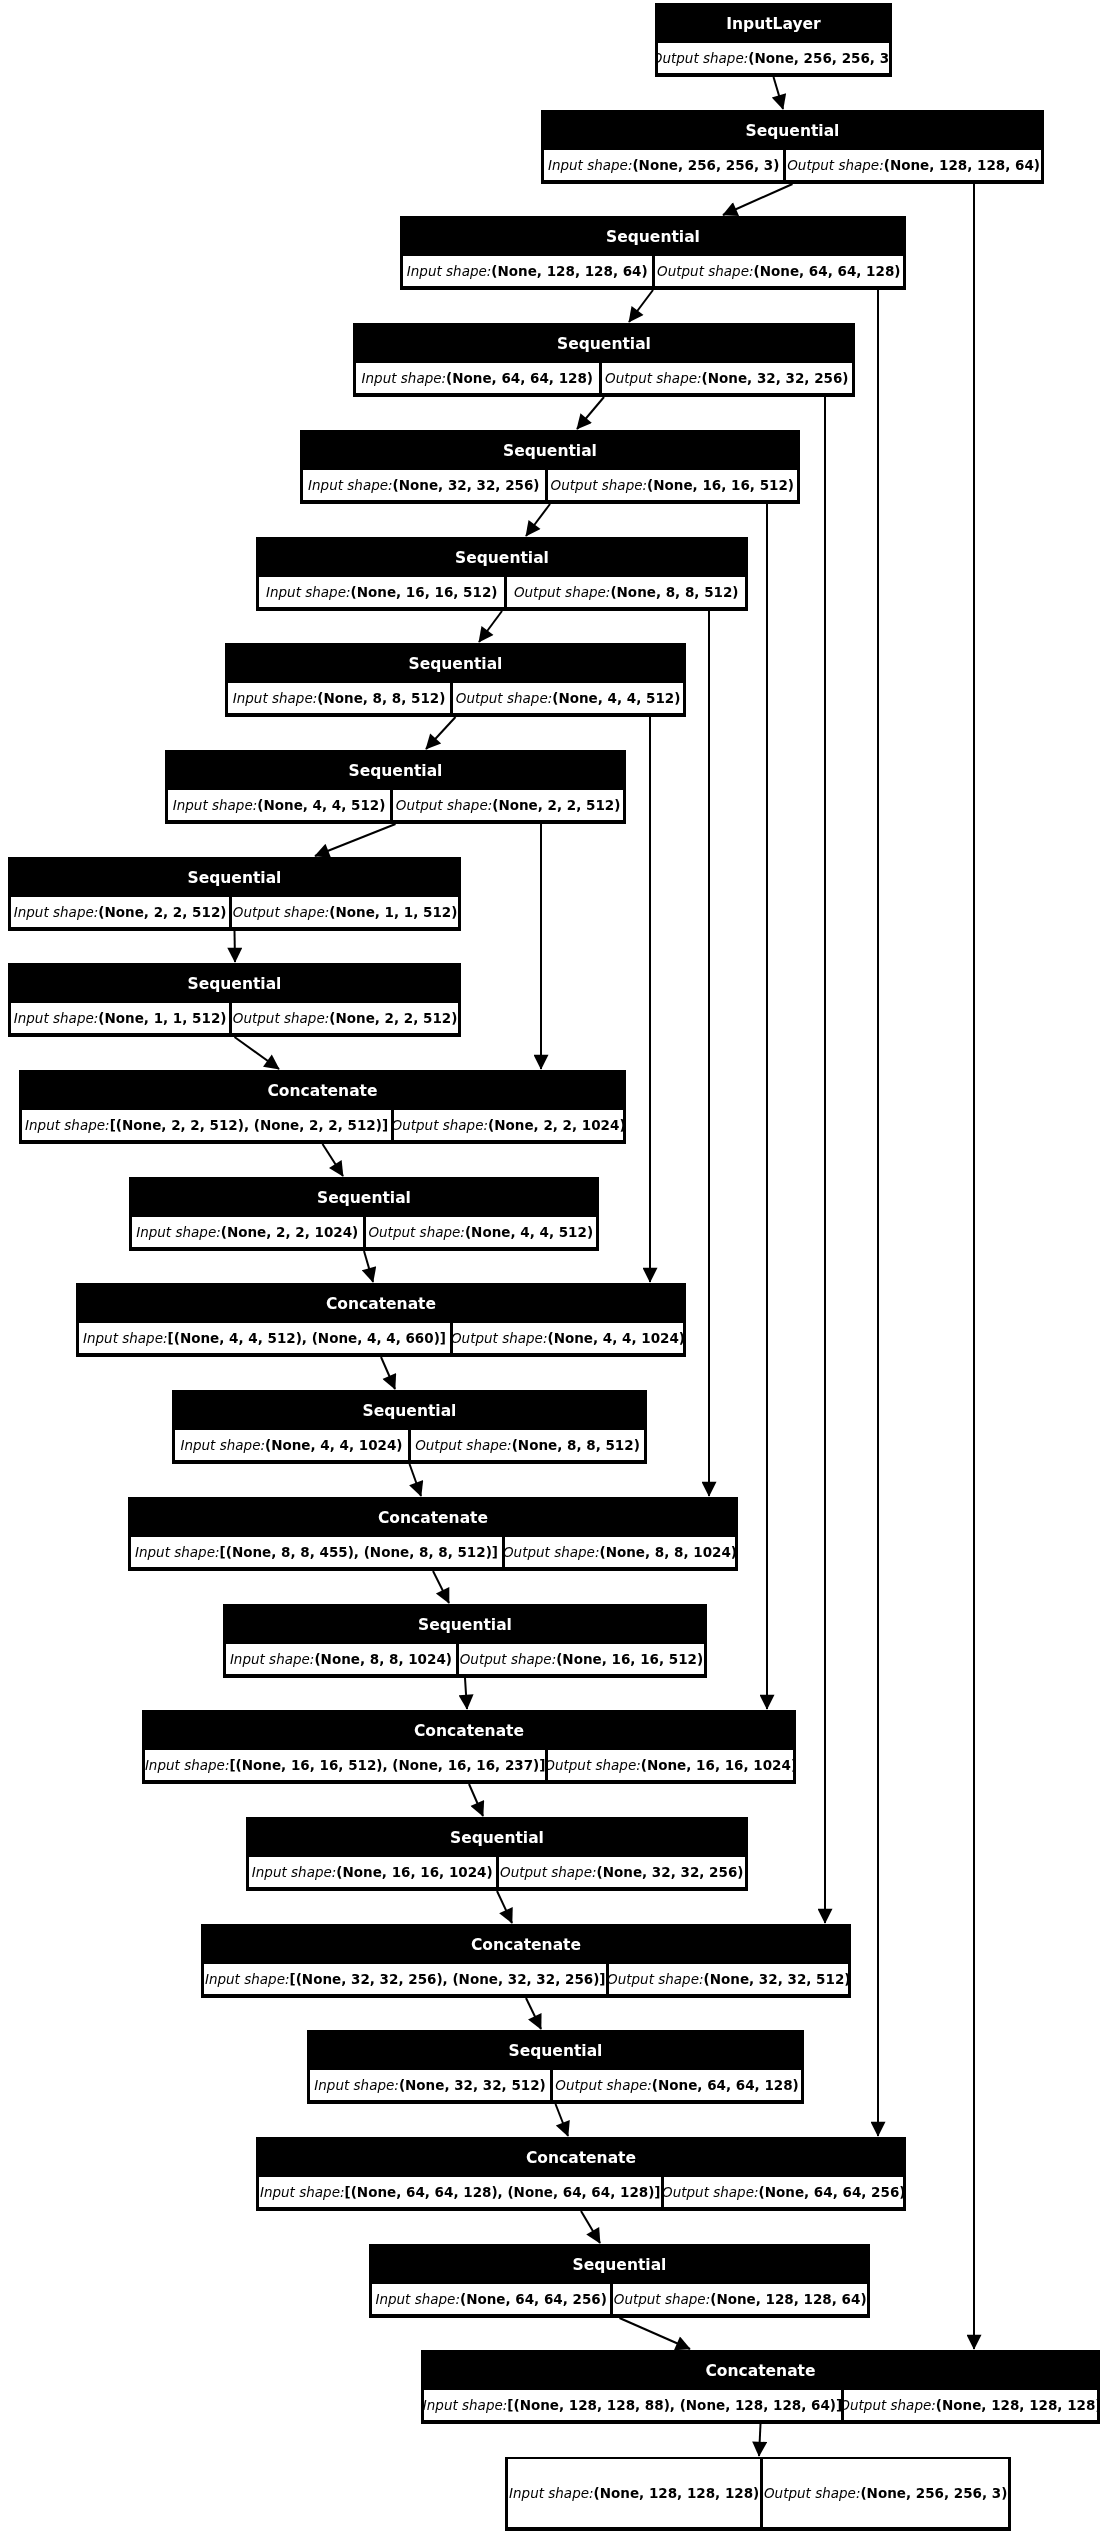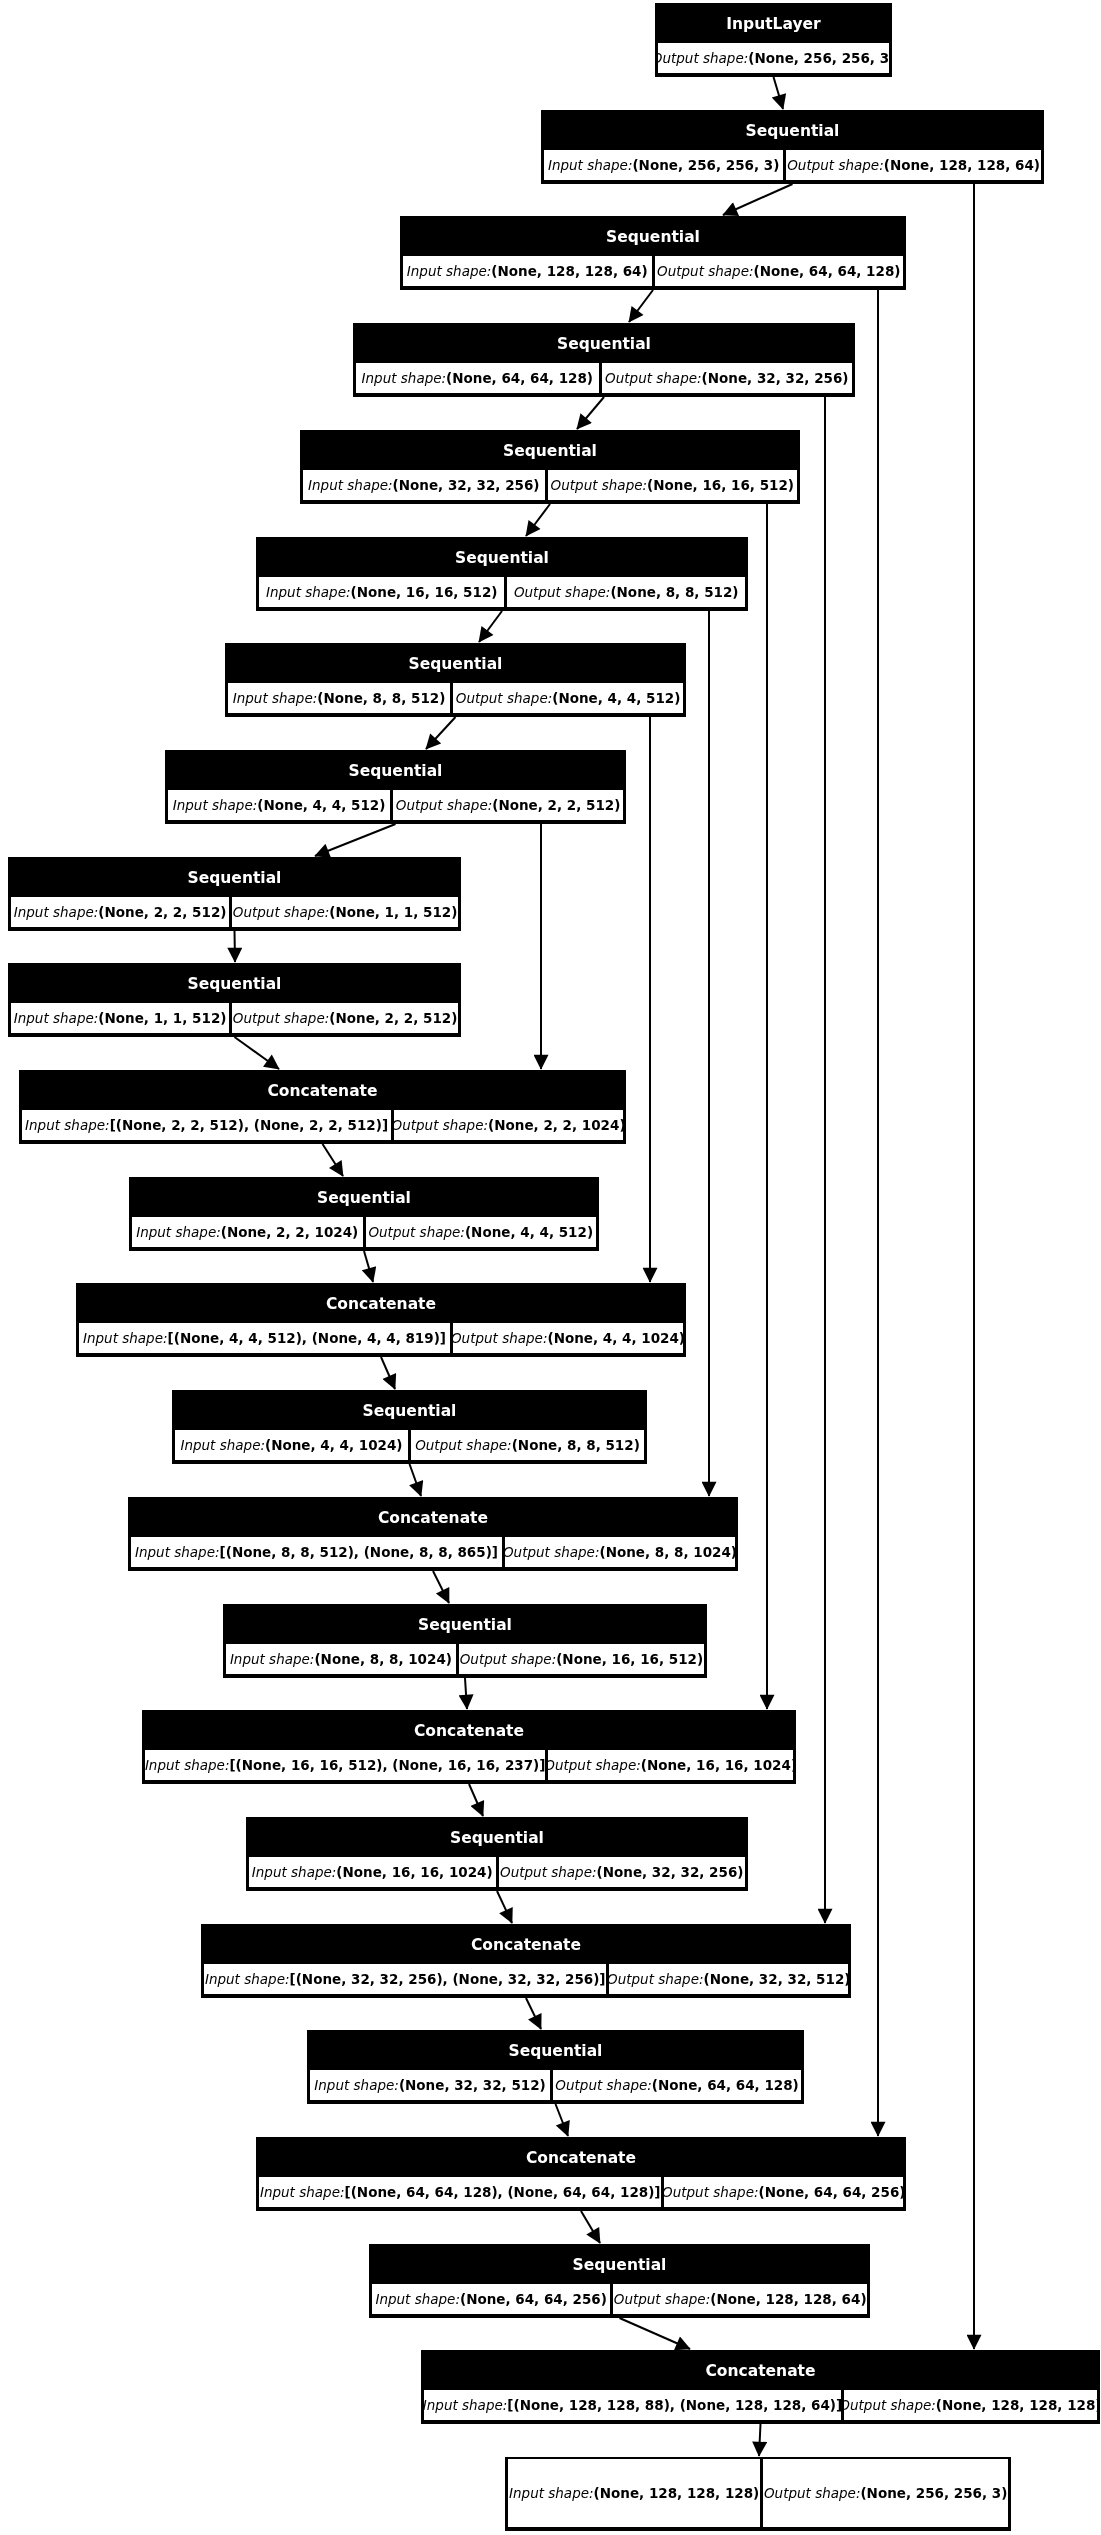--- a/index.html
+++ b/index.html
@@ -205,21 +205,21 @@
           <span class="cl">Output shape: </span>
           <span class="cv">(None, 4, 4, 512)</span>
         </div>
       </div>
     </div>
     <div class="node" style="left: 76px; top: 1283px; width: 610px;">
       <div class="ntitle">Concatenate</div>
       <div class="cells">
         <div class="cell" style="flex-grow: 50;">
           <span class="cl">Input shape: </span>
-          <span class="cv">[(None, 4, 4, 512), (None, 4, 4, 819)]</span>
+          <span class="cv">[(None, 4, 4, 512), (None, 4, 4, 660)]</span>
         </div>
         <div class="cell" style="flex-grow: 31;">
           <span class="cl">Output shape: </span>
           <span class="cv">(None, 4, 4, 1024)</span>
         </div>
       </div>
     </div>
     <div class="node" style="left: 172px; top: 1390px; width: 475px;">
       <div class="ntitle">Sequential</div>
       <div class="cells">
@@ -231,21 +231,21 @@
           <span class="cl">Output shape: </span>
           <span class="cv">(None, 8, 8, 512)</span>
         </div>
       </div>
     </div>
     <div class="node" style="left: 128px; top: 1497px; width: 610px;">
       <div class="ntitle">Concatenate</div>
       <div class="cells">
         <div class="cell" style="flex-grow: 50;">
           <span class="cl">Input shape: </span>
-          <span class="cv">[(None, 8, 8, 512), (None, 8, 8, 865)]</span>
+          <span class="cv">[(None, 8, 8, 455), (None, 8, 8, 512)]</span>
         </div>
         <div class="cell" style="flex-grow: 31;">
           <span class="cl">Output shape: </span>
           <span class="cv">(None, 8, 8, 1024)</span>
         </div>
       </div>
     </div>
     <div class="node" style="left: 223px; top: 1604px; width: 484px;">
       <div class="ntitle">Sequential</div>
       <div class="cells">

